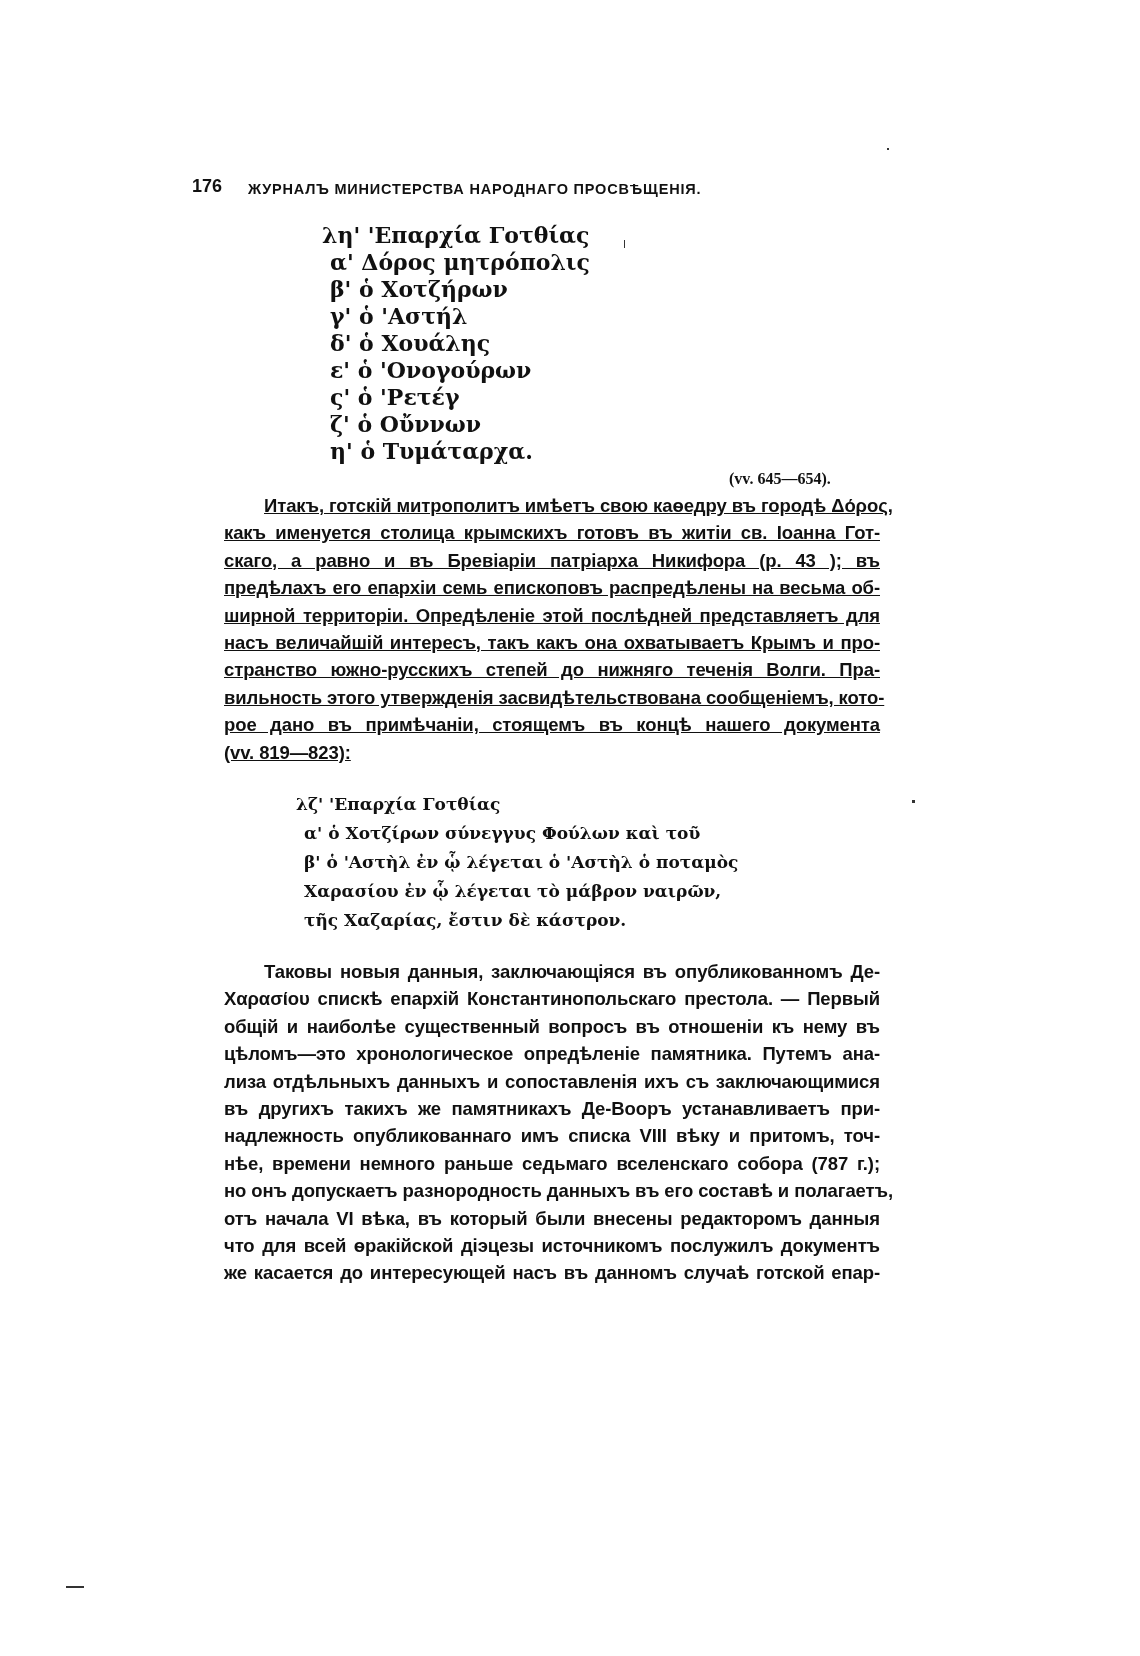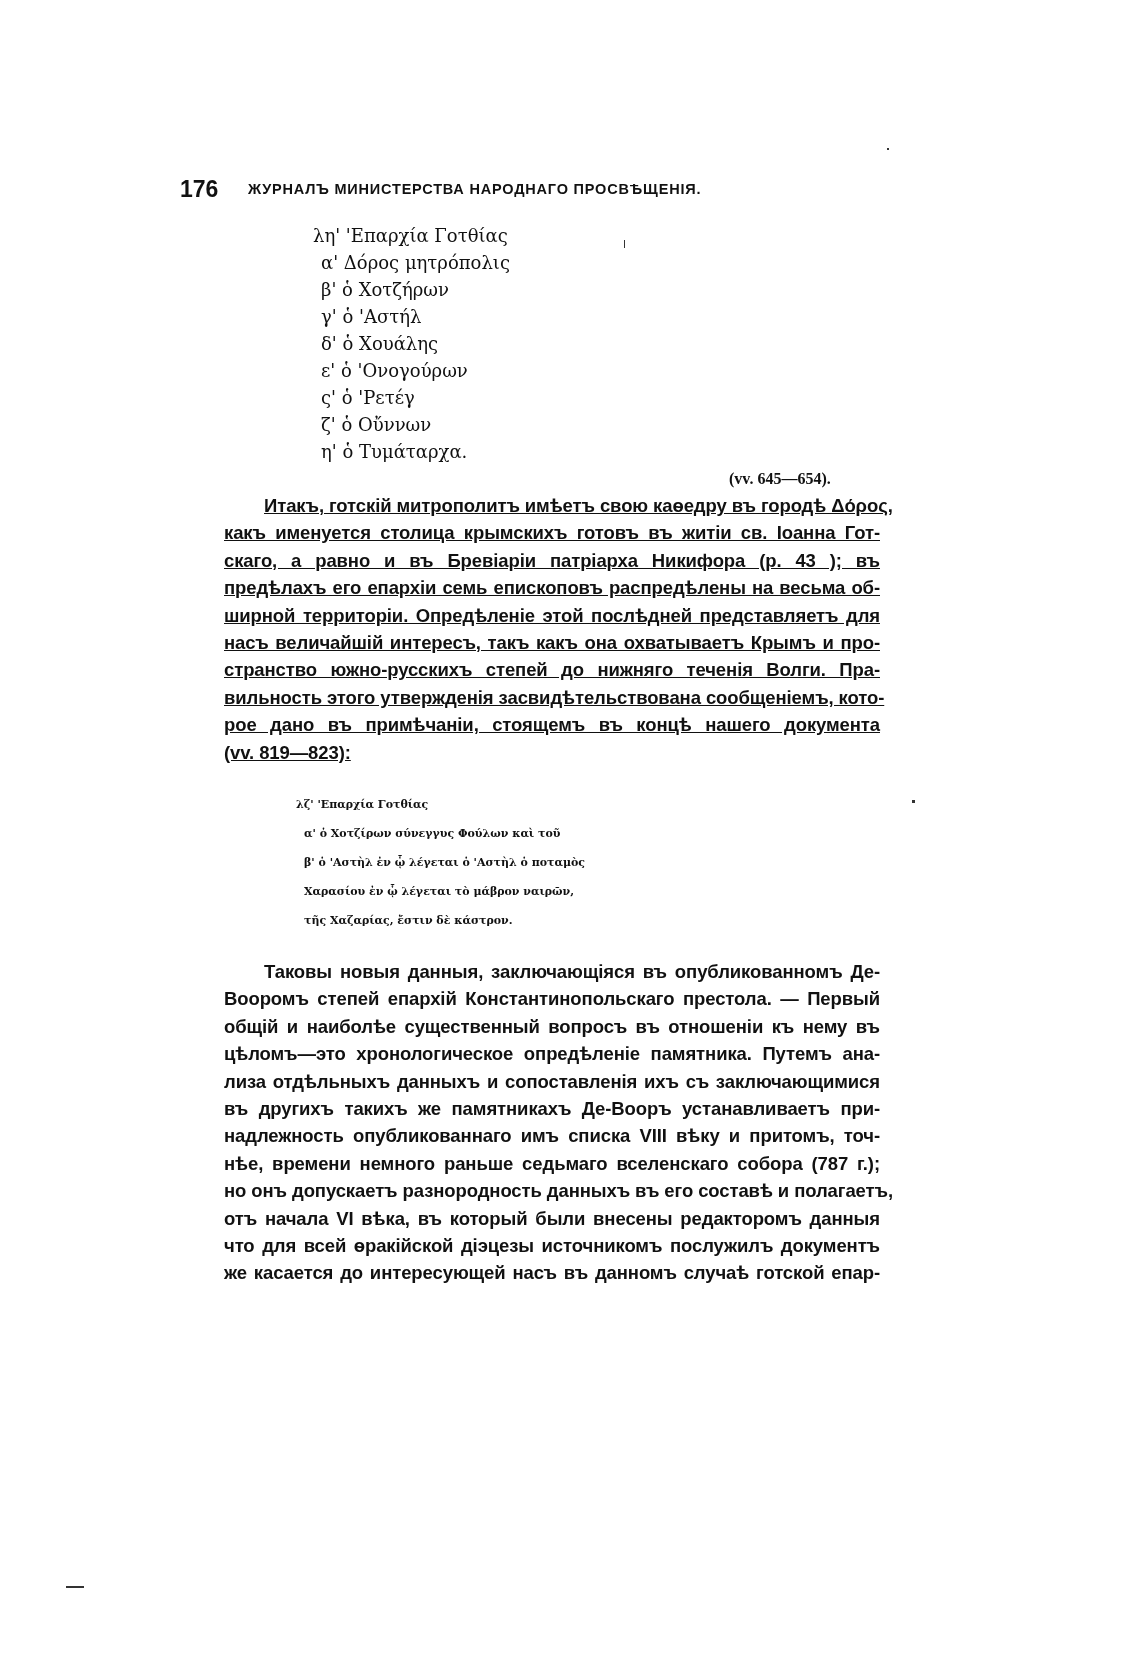--- a/index.html
+++ b/index.html
@@ -23,43 +23,43 @@
     .header {
       position: absolute;
       left: 176px;
       top: 176px;
       width: 720px;
       height: 30px;
       white-space: nowrap;
     }
     .page-number {
       position: absolute;
-      left: 4px;
+      left: 16px;
       top: 0;
       font-family: "Liberation Sans", "DejaVu Sans", sans-serif;
       font-weight: bold;
-      font-size: 23px;
+      font-size: 18px;
       letter-spacing: 0px;
     }
     .running-head {
       position: absolute;
       left: 72px;
       top: 5px;
       font-family: "Liberation Sans", "DejaVu Sans", sans-serif;
       font-weight: bold;
       font-size: 14.5px;
       letter-spacing: 0.8px;
       transform: scaleY(1.05);
     }
     .greek-list {
       position: absolute;
-      left: 313px;
+      left: 322px;
       font-family: "DejaVu Serif", "Liberation Serif", serif;
-      font-weight: normal;
-      font-size: 18px;
+      font-weight: bold;
+      font-size: 22px;
       line-height: 27px;
       white-space: nowrap;
     }
     .greek-list .gl-line { height: 27px; }
     .greek-list .indent { padding-left: 8px; }
     .verse-ref {
       position: absolute;
       left: 729px;
       top: 470px;
       font-family: "Liberation Serif", "DejaVu Serif", serif;
@@ -89,21 +89,21 @@
       text-align-last: left;
     }
     .paragraph .line.first {
       text-indent: 40px;
     }
     .quote {
       position: absolute;
       left: 296px;
       font-family: "DejaVu Serif", "Liberation Serif", serif;
       font-weight: bold;
-      font-size: 11px;
+      font-size: 17px;
       line-height: 29px;
       white-space: nowrap;
     }
     .quote .q-line { height: 29px; }
     .quote .indent { padding-left: 8px; }
     .mark {
       position: absolute;
       background: #333;
     }
   </style>
@@ -147,21 +147,21 @@
   <div class="quote" style="top:790px;">
     <div class="q-line">λζ' 'Επαρχία Γοτθίας</div>
     <div class="q-line indent">α' ὁ Χοτζίρων σύνεγγυς Φούλων καὶ τοῦ</div>
     <div class="q-line indent">β' ὁ 'Αστὴλ ἐν ᾧ λέγεται ὁ 'Αστὴλ ὁ ποταμὸς</div>
     <div class="q-line indent">Χαρασίου ἐν ᾧ λέγεται τὸ μάβρον ναιρῶν,</div>
     <div class="q-line indent">τῆς Χαζαρίας, ἔστιν δὲ κάστρον.</div>
   </div>
 
   <div class="paragraph" style="top:958px;">
     <span class="line first">Таковы новыя данныя, заключающіяся въ опубликованномъ Де-</span>
-    <span class="line">Booромъ степей епархій Константинопольскаго престола. — Первый</span>
+    <span class="line">Χαρασίου спискѣ епархій Константинопольскаго престола. — Первый</span>
     <span class="line">общій и наиболѣе существенный вопросъ въ отношеніи къ нему въ</span>
     <span class="line">цѣломъ—это хронологическое опредѣленіе памятника. Путемъ ана-</span>
     <span class="line">лиза отдѣльныхъ данныхъ и сопоставленія ихъ съ заключающимися</span>
     <span class="line">въ другихъ такихъ же памятникахъ Де-Booръ устанавливаетъ при-</span>
     <span class="line">надлежность опубликованнаго имъ списка VIII вѣку и притомъ, точ-</span>
     <span class="line">нѣе, времени немного раньше седьмаго вселенскаго собора (787 г.);</span>
     <span class="line">но онъ допускаетъ разнородность данныхъ въ его составѣ и полагаетъ,</span>
     <span class="line">отъ начала VI вѣка, въ который были внесены редакторомъ данныя</span>
     <span class="line">что для всей ѳракійской діэцезы источникомъ послужилъ документъ</span>
     <span class="line">же касается до интересующей насъ въ данномъ случаѣ готской епар-</span>

